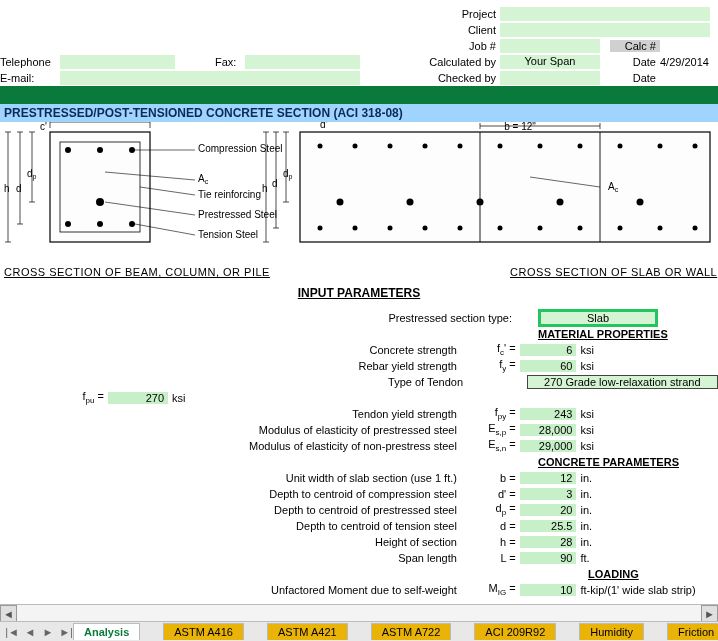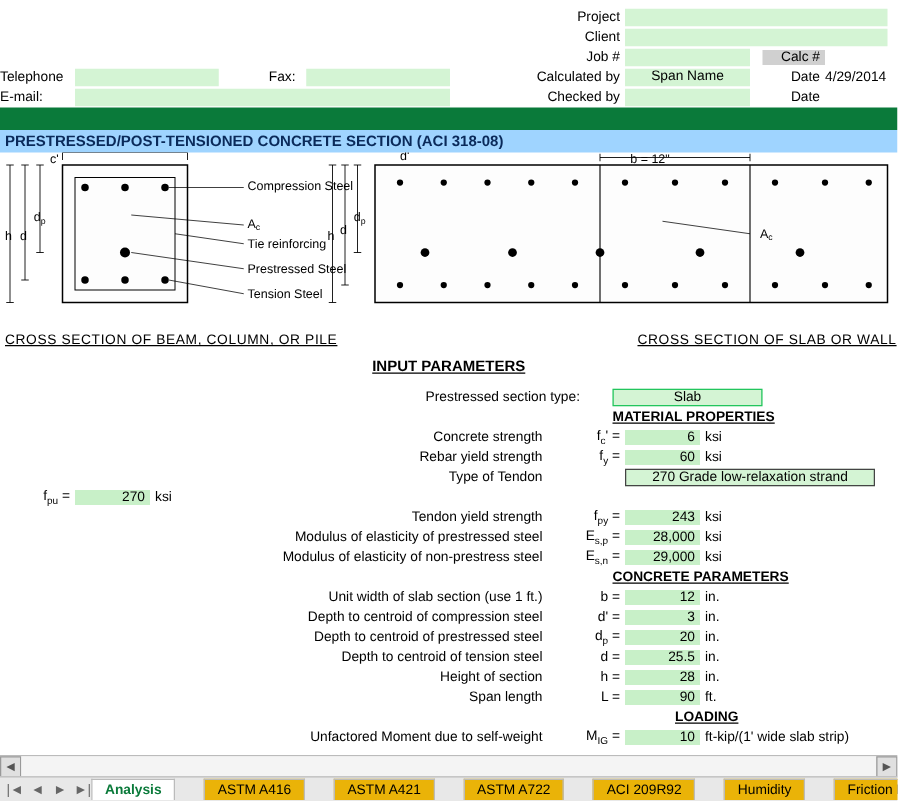--- a/index.html
+++ b/index.html
@@ -4,21 +4,21 @@
 <style>
   * { box-sizing: border-box; margin: 0; padding: 0; }
   body { font-family: Arial, sans-serif; font-size: 11px; color: #000; background: #fff; width: 718px; overflow: hidden; }
   .sheet { width: 718px; height: 641px; position: relative; background: #fff; }
   .header-row { display: flex; height: 16px; align-items: center; }
   .header-row .label-right { text-align: right; padding-right: 4px; }
   .header-row .cell { font-size: 11px; }
   .green-fill { background: #d4f4d4; }
   .dark-green-bar { background: #0a7a3a; height: 18px; width: 100%; }
   .blue-title-bar { background: #9fd4ff; font-weight: bold; font-size: 12px; padding: 2px 4px; color: #0a2a5a; }
-  .param-row { display: flex; height: 16px; align-items: center; font-size: 11px; }
+  .param-row { display: flex; height: 16px; align-items: center; font-size: 11px; padding-left: 48px; }
   .param-label { text-align: right; padding-right: 6px; }
   .param-sym { text-align: center; width: 40px; }
   .param-val { text-align: right; width: 60px; padding-right: 4px; background: #c8f0c8; }
   .param-unit { padding-left: 4px; width: 150px; text-align: left; }
   .heading-bold { font-weight: bold; text-decoration: underline; font-size: 12px; }
   .tabs-strip { position: absolute; bottom: 0; left: 0; right: 0; height: 20px; background: #e8e8e8; display: flex; align-items: center; font-size: 11px; border-top: 1px solid #bbb; }
   .tabs-strip .nav-arrows { width: 80px; display: flex; gap: 2px; padding-left: 4px; }
   .tabs-strip .nav-arrows span { width: 16px; text-align: center; color: #666; cursor: pointer; }
   .tab { padding: 2px 10px; border: 1px solid #bbb; border-bottom: none; background: #eab308; margin-left: -1px; white-space: nowrap; }
   .tab.active { background: #fff; color: #0a7a3a; font-weight: bold; }
@@ -52,21 +52,21 @@
     <div class="cell label-right" style="width:50px;background:#d0d0d0;padding:0 4px;">Calc #</div>
   </div>
   <div class="header-row">
     <div class="cell" style="width:60px;">Telephone</div>
     <div class="cell green-fill" style="width:115px;height:14px;"></div>
     <div style="width:40px;"></div>
     <div class="cell" style="width:30px;">Fax:</div>
     <div class="cell green-fill" style="width:115px;height:14px;"></div>
     <div style="width:40px;"></div>
     <div class="cell label-right" style="width:100px;">Calculated by</div>
-    <div class="cell green-fill" style="width:100px;height:14px;text-align:center;">Span Name</div>
+    <div class="cell green-fill" style="width:100px;height:14px;text-align:center;">Your Span</div>
     <div style="width:10px;"></div>
     <div class="cell label-right" style="width:50px;">Date</div>
     <div class="cell" style="width:55px;">4/29/2014</div>
   </div>
   <div class="header-row">
     <div class="cell" style="width:60px;">E-mail:</div>
     <div class="cell green-fill" style="width:300px;height:14px;"></div>
     <div style="width:40px;"></div>
     <div class="cell label-right" style="width:100px;">Checked by</div>
     <div class="cell green-fill" style="width:100px;height:14px;"></div>
@@ -193,21 +193,21 @@
     <div class="cross-section-caption" style="text-decoration:underline;">CROSS SECTION OF SLAB OR WALL</div>
   </div>
 
   <div style="text-align:center;margin-top:8px;" class="heading-bold">INPUT PARAMETERS</div>
 
   <div style="height:10px;"></div>
 
   <div class="param-row">
     <div class="param-label" style="width:470px;">Prestressed section type:</div>
     <div style="width:20px;"></div>
-    <div class="green-fill" style="width:120px;text-align:center;border:1px solid #22c55e;">Slab</div>
+    <div class="green-fill" style="width:120px;text-align:center;border:3px solid #22c55e;">Slab</div>
   </div>
 
   <div class="param-row">
     <div style="width:490px;"></div>
     <div class="heading-bold" style="font-size:11px;">MATERIAL PROPERTIES</div>
   </div>
 
   <div id="param-rows-1">
       <div class="param-row">
         <div class="param-label" style="width: 440px;">Concrete strength</div>

